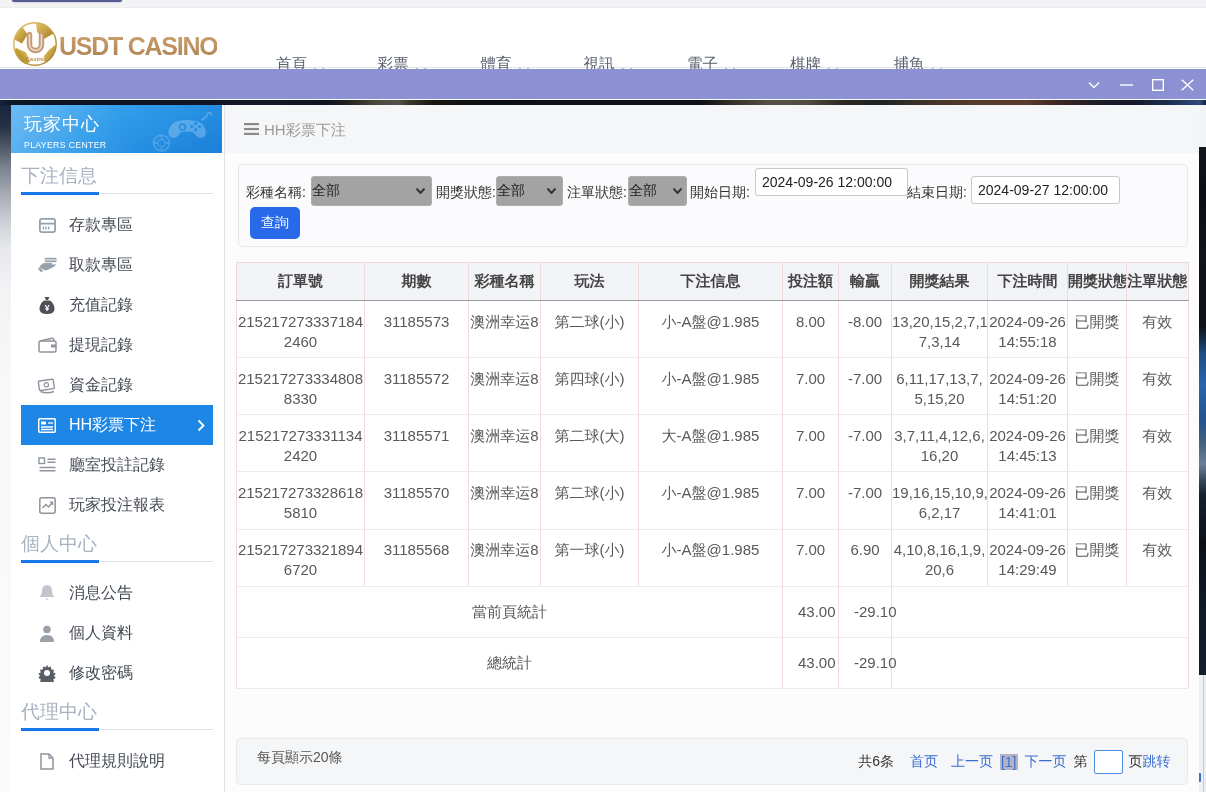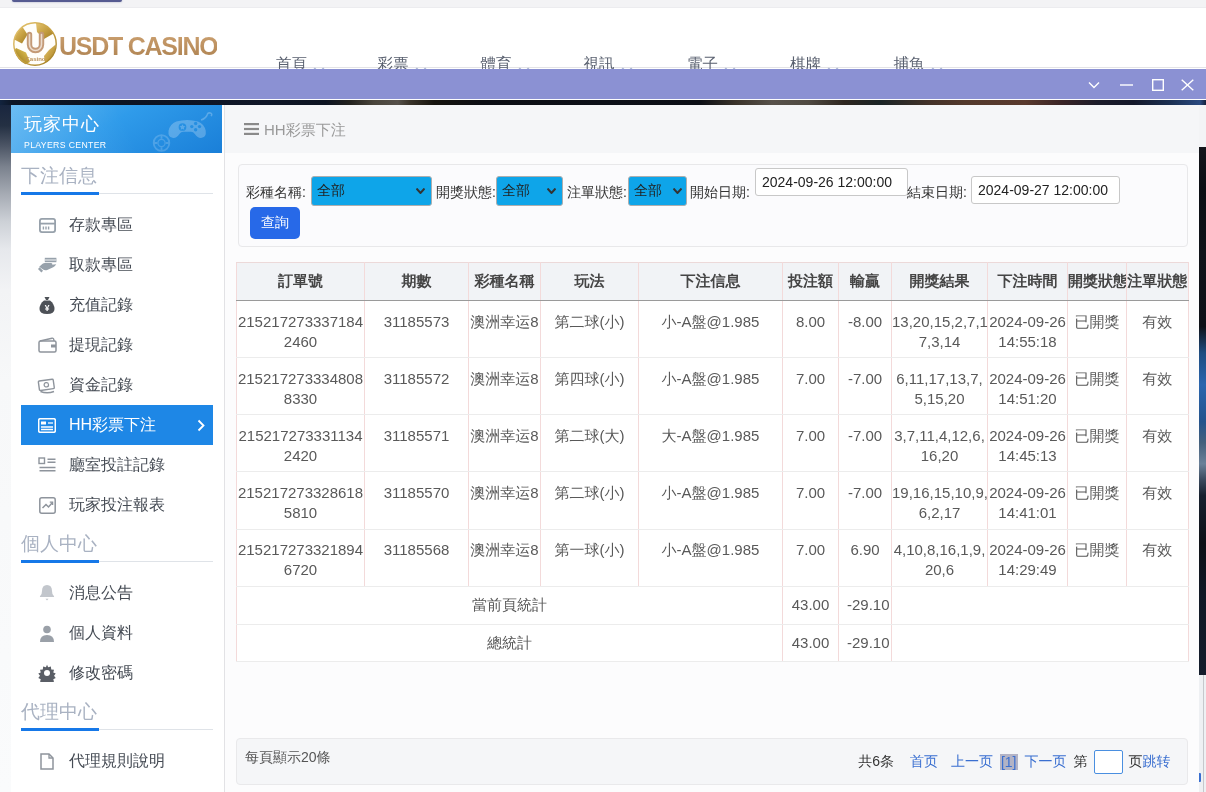--- a/index.html
+++ b/index.html
@@ -33,29 +33,29 @@
 
 .shead{left:21px;width:192px;font-size:19px;color:#a9b2c2;white-space:nowrap}
 .sline-b{left:21px;width:78px;height:3px;background:#1678e8}
 .sline-g{left:99px;width:114px;height:1px;background:#dfe3e8}
 .mi{left:21px;width:192px;height:40px;display:flex;align-items:center;color:#454b54;font-size:16px}
 .mi .ic{width:20px;height:20px;margin-left:16px;margin-right:12px;flex:none;display:flex;align-items:center;justify-content:center}
 .mi.sel{background:#1e87e6;color:#fff}
 
 #filter{left:238px;top:164px;width:949.5px;height:83px;border:1px solid #e8e8ea;border-radius:4px;background:#fbfbfd}
 .flbl{font-size:14px;color:#333;white-space:nowrap}
-.fsel{height:30.5px;border:1px solid #aeaeae;border-radius:3px;background:#0ea5e9;font-size:14px;color:#222;font-family:"Liberation Sans",sans-serif;padding-left:5px}
+.fsel{height:30.5px;border:1px solid #aeaeae;border-radius:3px;background:#a3a3a3;font-size:14px;color:#222;font-family:"Liberation Sans",sans-serif;}
 .finp{height:28px;border:1px solid #c8c8c8;border-radius:3px;background:#fff;font-size:14px;letter-spacing:0;color:#222;font-family:"Liberation Sans",sans-serif;padding-left:6px}
 #qbtn{left:250px;top:207px;width:50px;height:32px;background:#2769e8;border-radius:5px;color:#fff;font-size:14px;display:flex;align-items:center;justify-content:center}
 
 #tbl{left:236px;top:262px;width:951.5px;border-collapse:collapse;table-layout:fixed;font-size:15px}
 #tbl th{white-space:nowrap;overflow:hidden;background:#f1f3f6;color:#454545;font-weight:bold;height:38px;border:1px solid #f3dada;border-top:1px solid #ecd9d9;border-bottom:1px solid #9a9a9a;padding:0}
 #tbl td{border-left:1px solid #f3dada;border-right:1px solid #f3dada;border-bottom:1px solid #ececec;color:#595959;text-align:center;vertical-align:top;padding:10.5px 0 0 0;line-height:20px;background:#fff}
 #tbl tr.dr td{height:57.15px}
-#tbl tr.sr td{height:37.8px;vertical-align:middle;padding:8px}
+#tbl tr.sr td{height:37.8px;vertical-align:middle;padding:15px}
 
 #foot{left:236px;top:738px;width:951.5px;height:47px;background:#f5f6f8;border:1px solid #e9e9eb;border-radius:4px;display:flex;align-items:center;font-size:15px;color:#555}
 #foot .pg{margin-left:auto;display:flex;align-items:center;color:#333}
 #foot a{color:#3a6fd0;text-decoration:none}
 </style></head>
 <body>
 <div class="abs" id="topstrip"></div>
 <div class="abs" id="tab"></div>
 <div class="abs" id="hdr"></div>
 
@@ -376,21 +376,21 @@
 <tr class="sr">
         <td colspan="5">總統計</td>
         <td>43.00</td>
         <td>-29.10</td>
         <td colspan="4"></td>
       </tr>
 </tbody>
   </table>
 
 <div class="abs" id="foot">
-<span style="position:absolute;left:8px;top:10px;font-size:14px;line-height:16px">每頁顯示20條</span>
+<span style="position:absolute;left:20px;top:10px;font-size:14px;line-height:16px">每頁顯示20條</span>
 <div class="pg" style="font-size:14px">
       <span>共6条</span>
       <a style="margin-left:16px">首页</a>
       <a style="margin-left:13px">上一页</a>
       <span style="margin-left:7px;background:#b3b3c5;color:#3a6fd0;padding:0 1px">[1]</span>
       <a style="margin-left:7px">下一页</a>
       <span style="margin-left:7px">第</span>
       <span style="display:inline-block;width:29px;height:24px;border:1px solid #4a8fe0;border-radius:2px;background:#fff;margin-left:6px"></span>
       <span style="margin-left:6px">页</span>
       <a style="margin-left:0">跳转</a>

